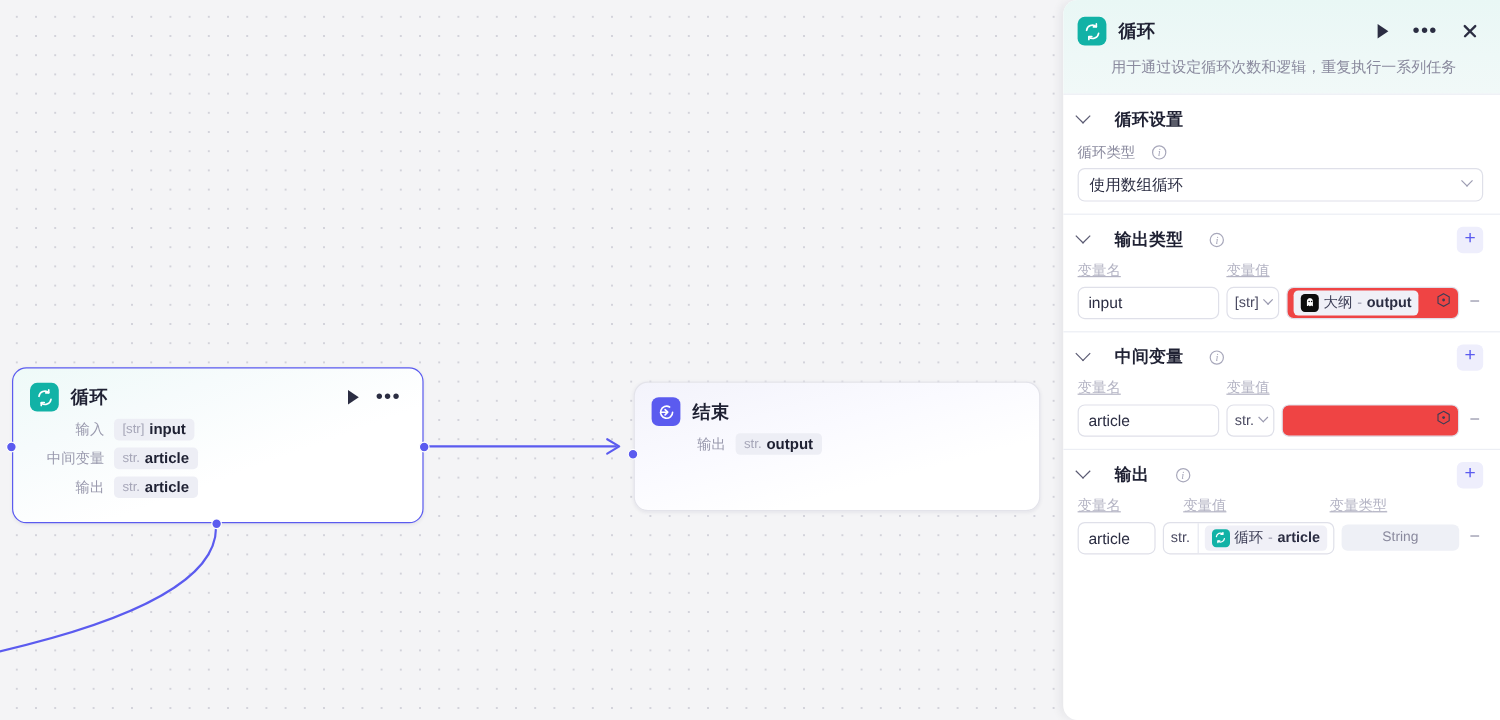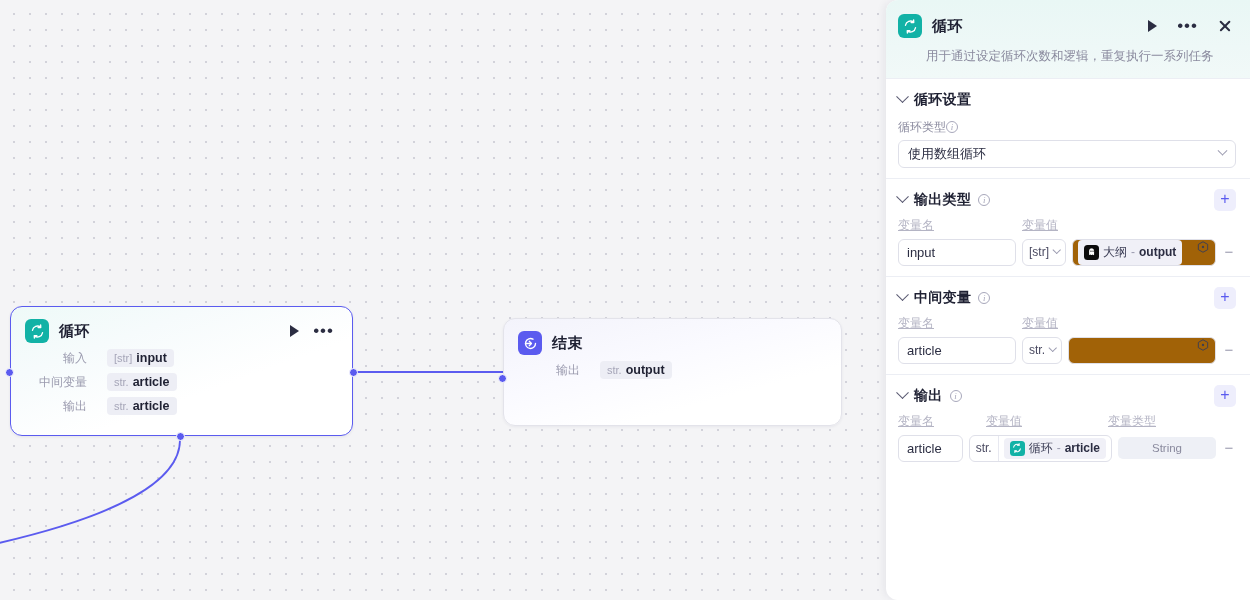--- a/index.html
+++ b/index.html
@@ -26,21 +26,21 @@
     border-radius: 12px;
     background: #ffffff;
   }
   .node-loop {
     left: 10px; top: 306px; width: 343px; height: 130px;
     border: 1.5px solid #5b5bef;
     background: linear-gradient(160deg, #eefaf8 0%, #f6fbfc 28%, #ffffff 62%);
     box-shadow: 0 1px 3px rgba(20,20,60,.07);
   }
   .node-end {
-    left: 503px; top: 318px; width: 339px; height: 108px;
+    left: 528px; top: 318px; width: 339px; height: 108px;
     border: 1px solid #e3e3ea;
     background: linear-gradient(165deg, #f3f3fb 0%, #fafaff 40%, #ffffff 70%);
     box-shadow: 0 1px 3px rgba(20,20,60,.06);
   }
 
   .node-head { display: flex; align-items: center; gap: 10px; padding: 12px 14px 4px 14px; }
   .node-title { font-size: 15px; font-weight: 700; color: #1f2133; letter-spacing: .5px; }
   .node-head-actions { margin-left: auto; display: flex; align-items: center; gap: 14px; padding-right: 4px; }
   .icon-play {
     width: 0; height: 0;
@@ -53,21 +53,21 @@
 
   .sq-icon {
     width: 24px; height: 24px; border-radius: 6px;
     display: flex; align-items: center; justify-content: center;
     flex: 0 0 auto;
   }
   .sq-loop { background: #12b2a6; }
   .sq-end  { background: #5b5bef; }
 
   .node-rows { padding: 2px 14px 0 14px; }
-  .node-row { display: flex; align-items: center; margin-bottom: 6px; gap: 12px; }
+  .node-row { display: flex; align-items: center; margin-bottom: 6px; }
   .row-label {
     font-size: 12px; color: #9a9aae; text-align: right;
     width: 62px; flex: 0 0 62px; margin-right: 8px;
   }
   .chip {
     display: inline-flex; align-items: center; gap: 4px;
     background: #edeef5; border-radius: 4px; padding: 2px 7px;
     font-size: 12.5px; color: #1f2133; font-weight: 600;
   }
   .chip .t { color: #a6a6b8; font-weight: 400; font-size: 11px; }
@@ -98,39 +98,39 @@
   .icon-close::before, .icon-close::after {
     content: ""; position: absolute; left: 0; top: 6px; width: 14px; height: 1.7px;
     background: #2b2d42; border-radius: 1px;
   }
   .icon-close::before { transform: rotate(45deg); }
   .icon-close::after  { transform: rotate(-45deg); }
   .panel-desc { margin-top: 10px; font-size: 12.5px; color: #8a8a9e; line-height: 1.4; margin-left: 28px; }
 
   .section { padding: 12px 14px 10px 12px; border-bottom: 1px solid #eceef4; position: relative; }
   .section:last-of-type { border-bottom: none; }
-  .sec-head { display: flex; align-items: center; gap: 7px; }
+  .sec-head { display: flex; align-items: center; gap: 22px; }
   .chev {
     width: 9px; height: 9px; border-right: 1.6px solid #5a5a72; border-bottom: 1.6px solid #5a5a72;
     transform: rotate(45deg) translate(-2px,-2px); flex: 0 0 auto; cursor: pointer;
   }
   .sec-title { font-size: 14px; font-weight: 700; color: #1f2133; letter-spacing: .3px; }
   .info-i {
     width: 12px; height: 12px; border-radius: 50%; border: 1px solid #a8a8bb;
     color: #a8a8bb; font-size: 9px; line-height: 10px; text-align: center;
     font-family: "Liberation Serif", serif; font-style: italic; flex: 0 0 auto;
   }
   .add-btn {
     position: absolute; right: 14px; top: 10px;
     width: 22px; height: 22px; border-radius: 5px; background: #eeeefc;
     color: #5b5bef; font-size: 16px; line-height: 20px; text-align: center;
     cursor: pointer; font-weight: 400;
   }
 
-  .field-label { font-size: 12px; color: #8a8a9e; margin: 10px 0 4px 0; display: flex; align-items: center; gap: 0; }
+  .field-label { font-size: 12px; color: #8a8a9e; margin: 10px 0 4px 0; display: flex; align-items: center; gap: 14px; }
   .select-box {
     height: 28px; border: 1px solid #dfe0e9; border-radius: 6px;
     display: flex; align-items: center; padding: 0 9px;
     font-size: 13px; color: #2b2d42; background: #fff; cursor: pointer;
   }
   .select-box .caret { margin-left: auto; width: 7px; height: 7px;
     border-right: 1.4px solid #9b9bb0; border-bottom: 1.4px solid #9b9bb0;
     transform: rotate(45deg) translate(-2px,-2px); }
 
   .col-head { display: flex; font-size: 12px; color: #b4b4c4; margin: 8px 0 5px 0; text-decoration: underline; }
@@ -143,21 +143,21 @@
   .type-sel {
     height: 27px; border: 1px solid #dfe0e9; border-radius: 6px;
     display: flex; align-items: center; gap: 4px; padding: 0 6px;
     font-size: 12px; color: #4a4a61; background: #fff; cursor: pointer; flex: 0 0 auto;
   }
   .type-sel .caret { width: 6px; height: 6px;
     border-right: 1.3px solid #9b9bb0; border-bottom: 1.3px solid #9b9bb0;
     transform: rotate(45deg) translate(-1px,-2px); }
   .val-box {
     height: 27px; border: 1px solid #dfe0e9; border-radius: 6px;
-    display: flex; padding: 0 5px; background: #a16207; flex: 1 1 auto; min-width: 0;
+    display: flex; align-items: center; padding: 0 5px; background: #ef4444; flex: 1 1 auto; min-width: 0;
   }
   .ref-chip {
     display: inline-flex; align-items: center; gap: 4px;
     background: #f0f0f7; border-radius: 4px; padding: 2px 6px;
     font-size: 12px; color: #2b2d42; font-weight: 600; white-space: nowrap;
   }
   .ref-chip .sep { color: #9a9aae; font-weight: 400; }
   .ref-chip .nm { color: #3b3d55; font-weight: 500; }
   .mini-icon { width: 15px; height: 15px; border-radius: 3.5px; display: flex; align-items: center; justify-content: center; flex: 0 0 auto; }
   .mini-dark { background: #0c0c0c; }

